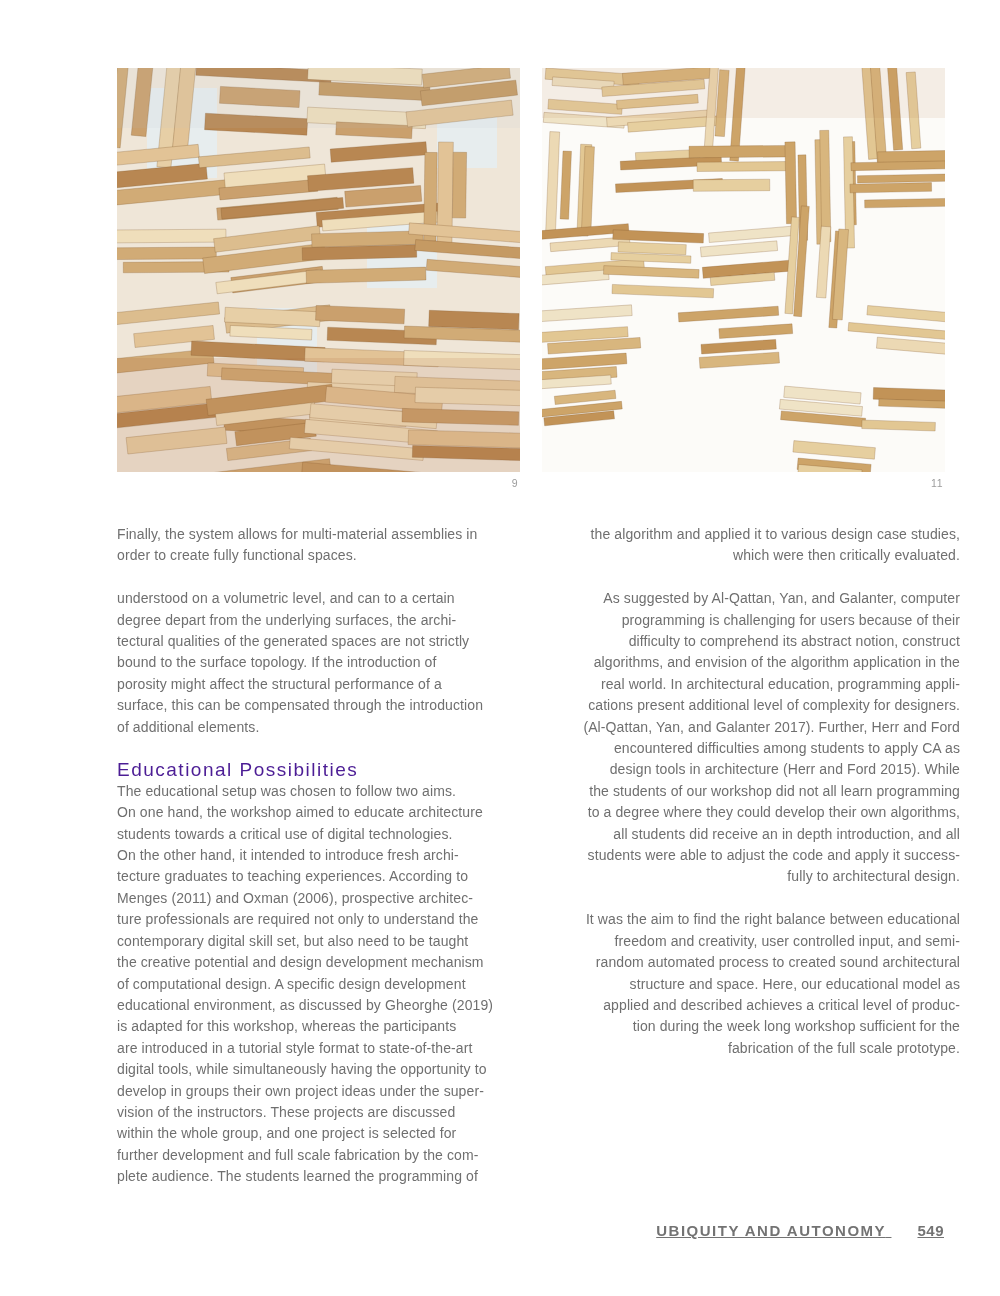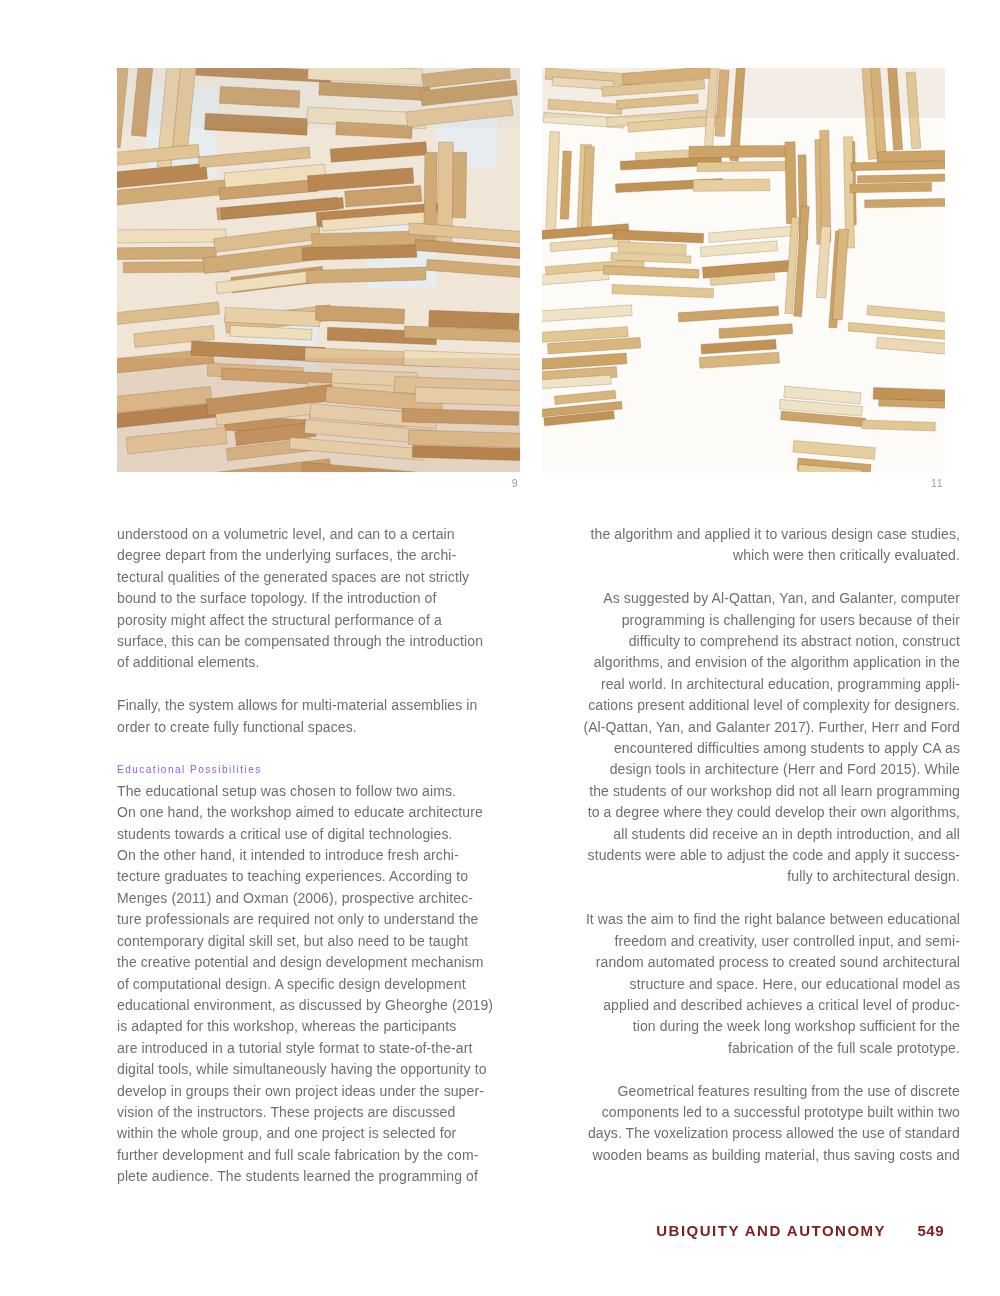--- a/index.html
+++ b/index.html
@@ -17,27 +17,28 @@
     padding-right:2px;letter-spacing:0.5px;
   }
   .col{position:absolute;top:524px;width:412px;}
   .colL{left:117px;}
   .colR{left:548px;text-align:right;}
   .para{
     white-space:pre;margin:0 0 21.4px 0;
     font-size:14px;line-height:21.4px;color:#6f6f6f;letter-spacing:0.1px;
   }
   .subhead{
-    margin:0;font-weight:400;font-size:10px;line-height:21.4px;
-    color:#8b5cf6;letter-spacing:1.5px;
+    margin:0;font-weight:400;font-size:19px;line-height:21.4px;
+    color:#4c1d95;letter-spacing:1.5px;
   }
   .footer{
     position:absolute;top:1222px;right:56px;
-    font-size:15px;font-weight:bold;color:#7f1d1d;letter-spacing:1.5px;
+    font-size:15px;font-weight:bold;color:#737373;letter-spacing:1.5px;
     white-space:nowrap;
+    text-decoration:underline;
   }
   .footer-page{margin-left:26px;letter-spacing:0.5px;}
 </style>
 </head>
 <body>
 
 <div class="page">
 
   <figure class="fig" id="figL">
     <div class="fig-img">
@@ -298,29 +299,29 @@
             <rect x="335.8" y="331.8" width="69.6" height="7.2" fill="#cda468" stroke="rgba(120,78,36,0.30)" stroke-width="0.8"></rect>
             <rect x="319.7" y="353.4" width="73.4" height="8.6" fill="#e2c793" stroke="rgba(120,78,36,0.30)" stroke-width="0.8"></rect>
           </g>
           <rect x="0" y="0" width="403" height="50" fill="rgba(175,115,65,0.10)"></rect>
         </svg>
     </div>
     <figcaption>11</figcaption>
   </figure>
 
   <div class="col colL">
+    <p class="para">Finally, the system allows for multi-material assemblies in
+order to create fully functional spaces.</p>
     <p class="para">understood on a volumetric level, and can to a certain
 degree depart from the underlying surfaces, the archi-
 tectural qualities of the generated spaces are not strictly
 bound to the surface topology. If the introduction of
 porosity might affect the structural performance of a
 surface, this can be compensated through the introduction
 of additional elements.</p>
-    <p class="para">Finally, the system allows for multi-material assemblies in
-order to create fully functional spaces.</p>
     <h3 class="subhead">Educational Possibilities</h3>
     <p class="para">The educational setup was chosen to follow two aims.
 On one hand, the workshop aimed to educate architecture
 students towards a critical use of digital technologies.
 On the other hand, it intended to introduce fresh archi-
 tecture graduates to teaching experiences. According to
 Menges (2011) and Oxman (2006), prospective architec-
 ture professionals are required not only to understand the
 contemporary digital skill set, but also need to be taught
 the creative potential and design development mechanism
@@ -353,24 +354,20 @@
 all students did receive an in depth introduction, and all
 students were able to adjust the code and apply it success-
 fully to architectural design.</p>
     <p class="para">It was the aim to find the right balance between educational
 freedom and creativity, user controlled input, and semi-
 random automated process to created sound architectural
 structure and space. Here, our educational model as
 applied and described achieves a critical level of produc-
 tion during the week long workshop sufficient for the
 fabrication of the full scale prototype.</p>
-    <p class="para">Geometrical features resulting from the use of discrete
-components led to a successful prototype built within two
-days. The voxelization process allowed the use of standard
-wooden beams as building material, thus saving costs and</p>
   </div>
 
   <footer class="footer">
     <span class="footer-title">UBIQUITY AND AUTONOMY</span>
     <span class="footer-page">549</span>
   </footer>
 
 </div>
 
 </body></html>

